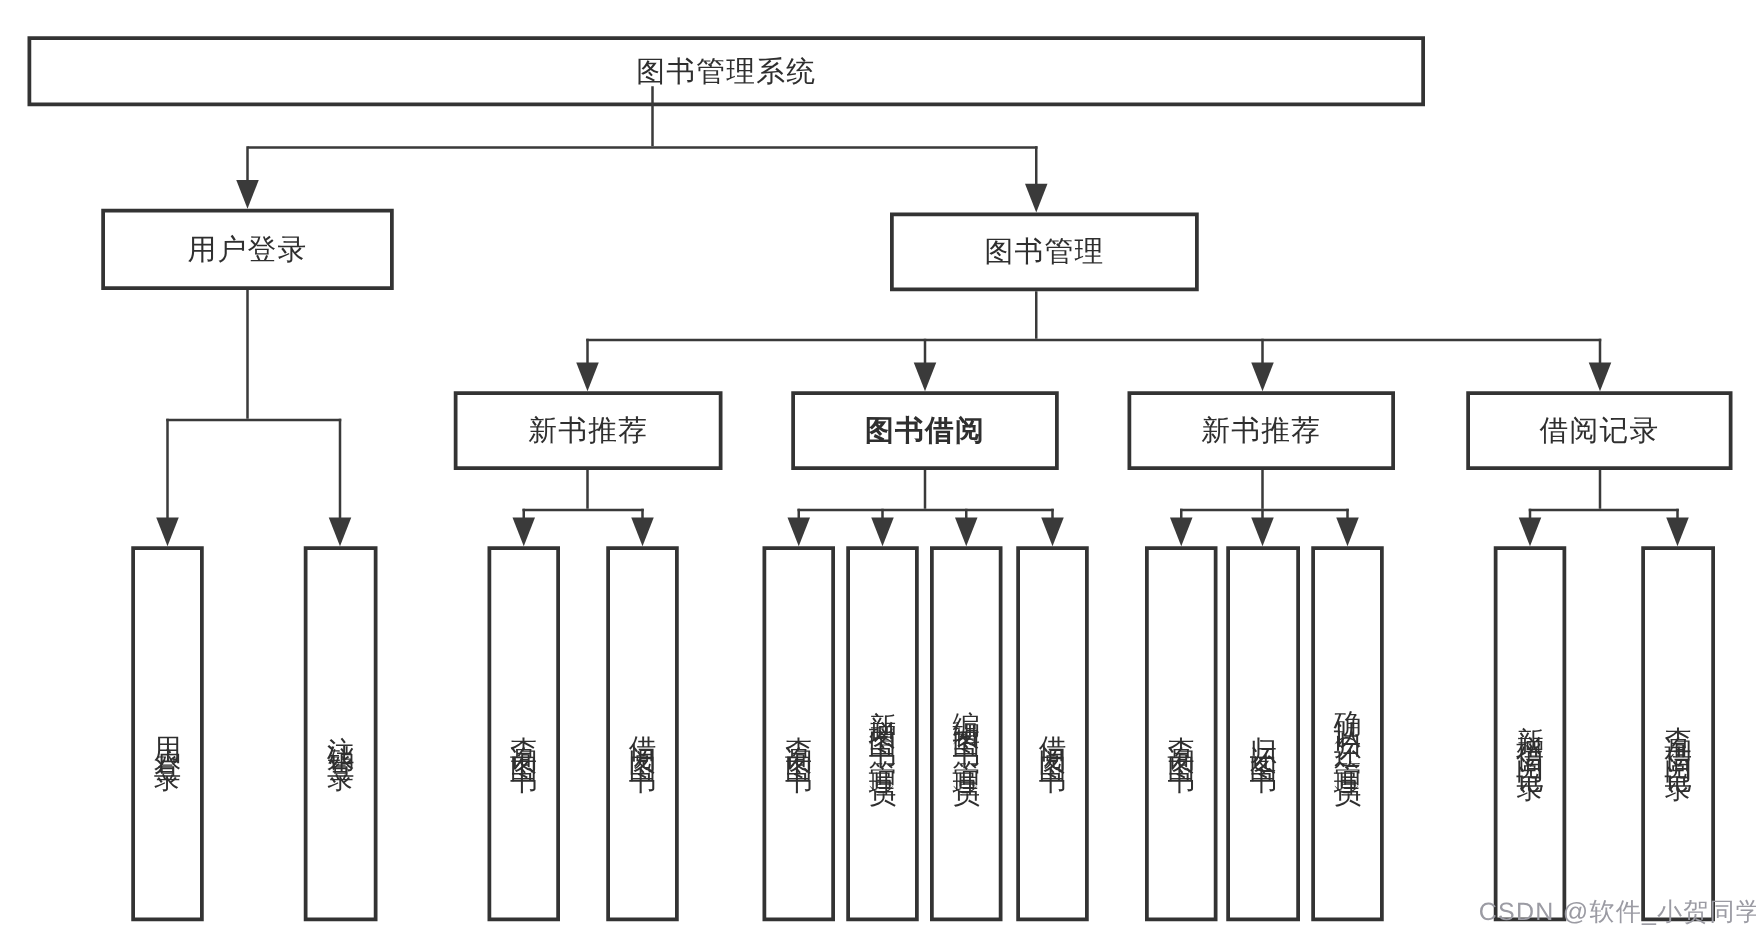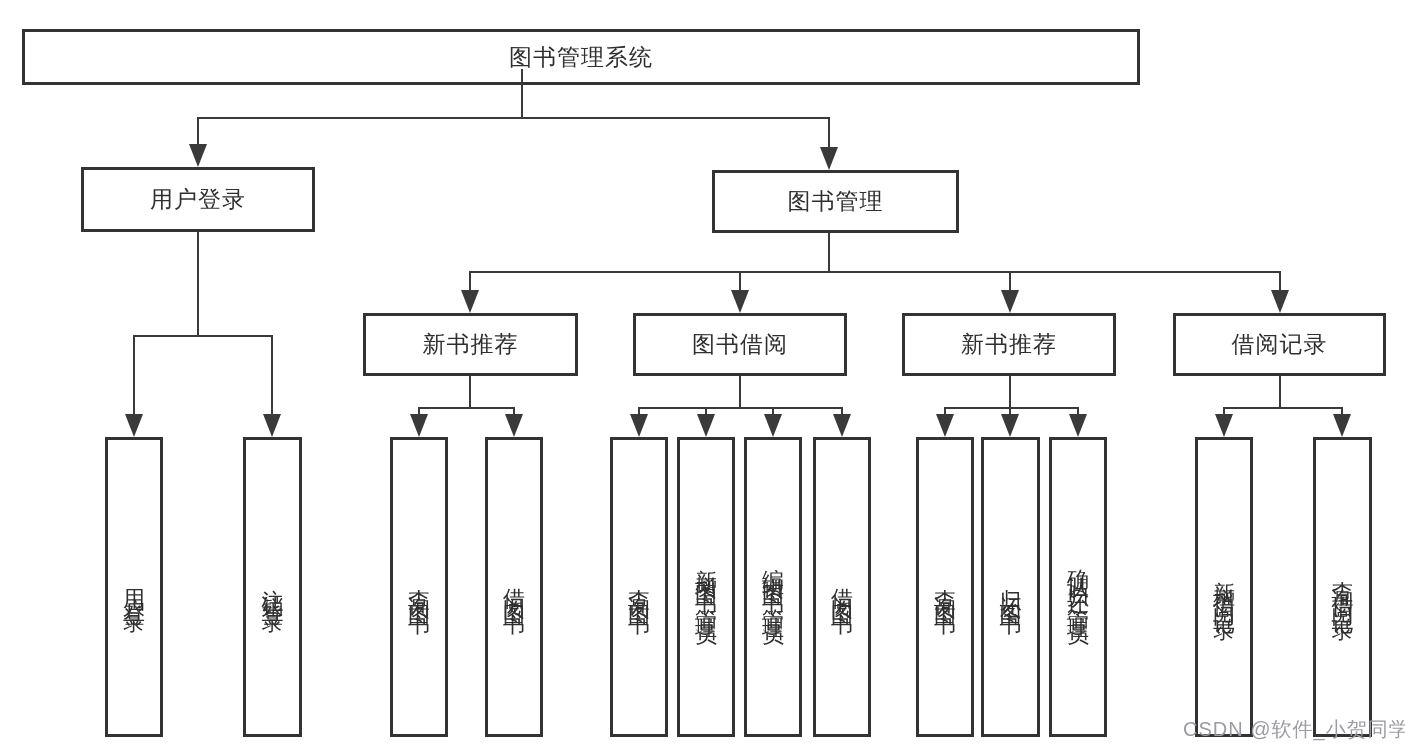--- a/index.html
+++ b/index.html
@@ -67,21 +67,21 @@
   <div class="node" style="left:81px;top:167px;width:234px;height:65px;">
     <span>用户登录</span>
   </div>
   <div class="node" style="left:712px;top:170px;width:247px;height:63px;">
     <span>图书管理</span>
   </div>
 
   <div class="node" style="left:363px;top:313px;width:215px;height:63px;">
     <span>新书推荐</span>
   </div>
-  <div class="node" style="left:633px;top:313px;width:214px;height:63px;">
+  <div class="node" style="left:633px;top:313px;width:214px;height:63px;font-weight:bold;">
     <span>图书借阅</span>
   </div>
   <div class="node" style="left:902px;top:313px;width:214px;height:63px;">
     <span>新书推荐</span>
   </div>
   <div class="node" style="left:1173px;top:313px;width:213px;height:63px;">
     <span>借阅记录</span>
   </div>
 
   <div class="leaf" style="left:105px;width:58px;">

